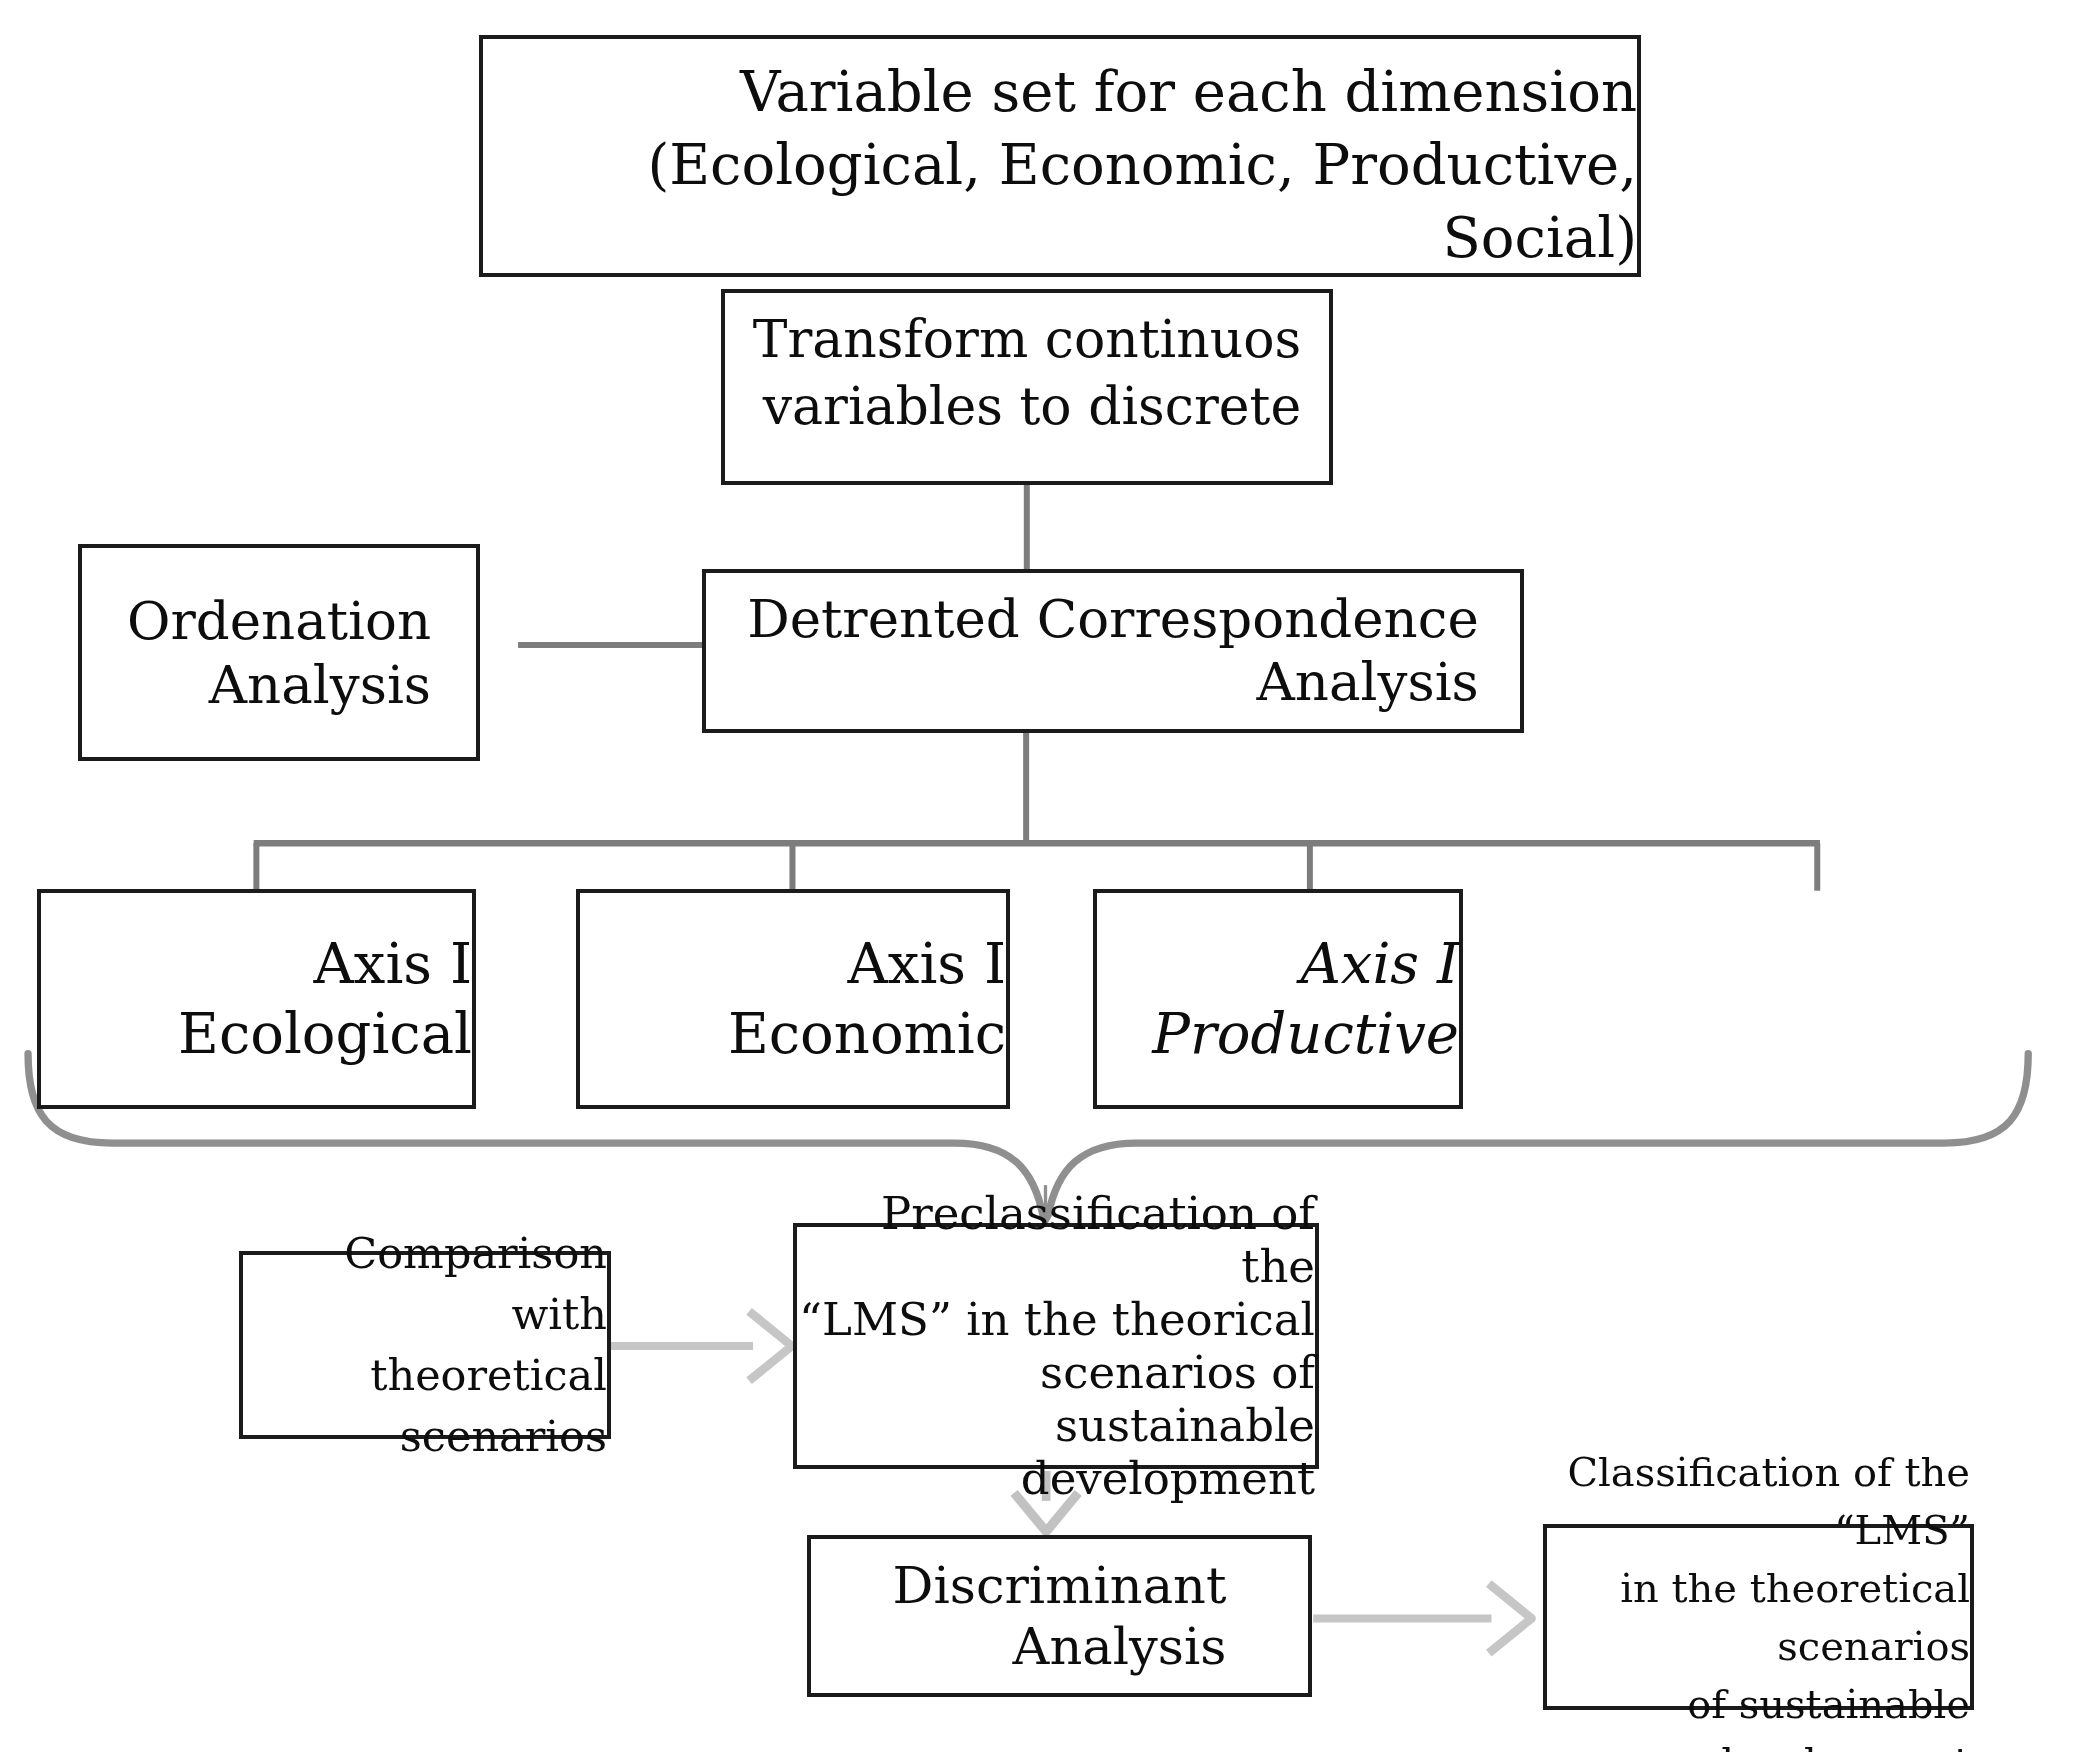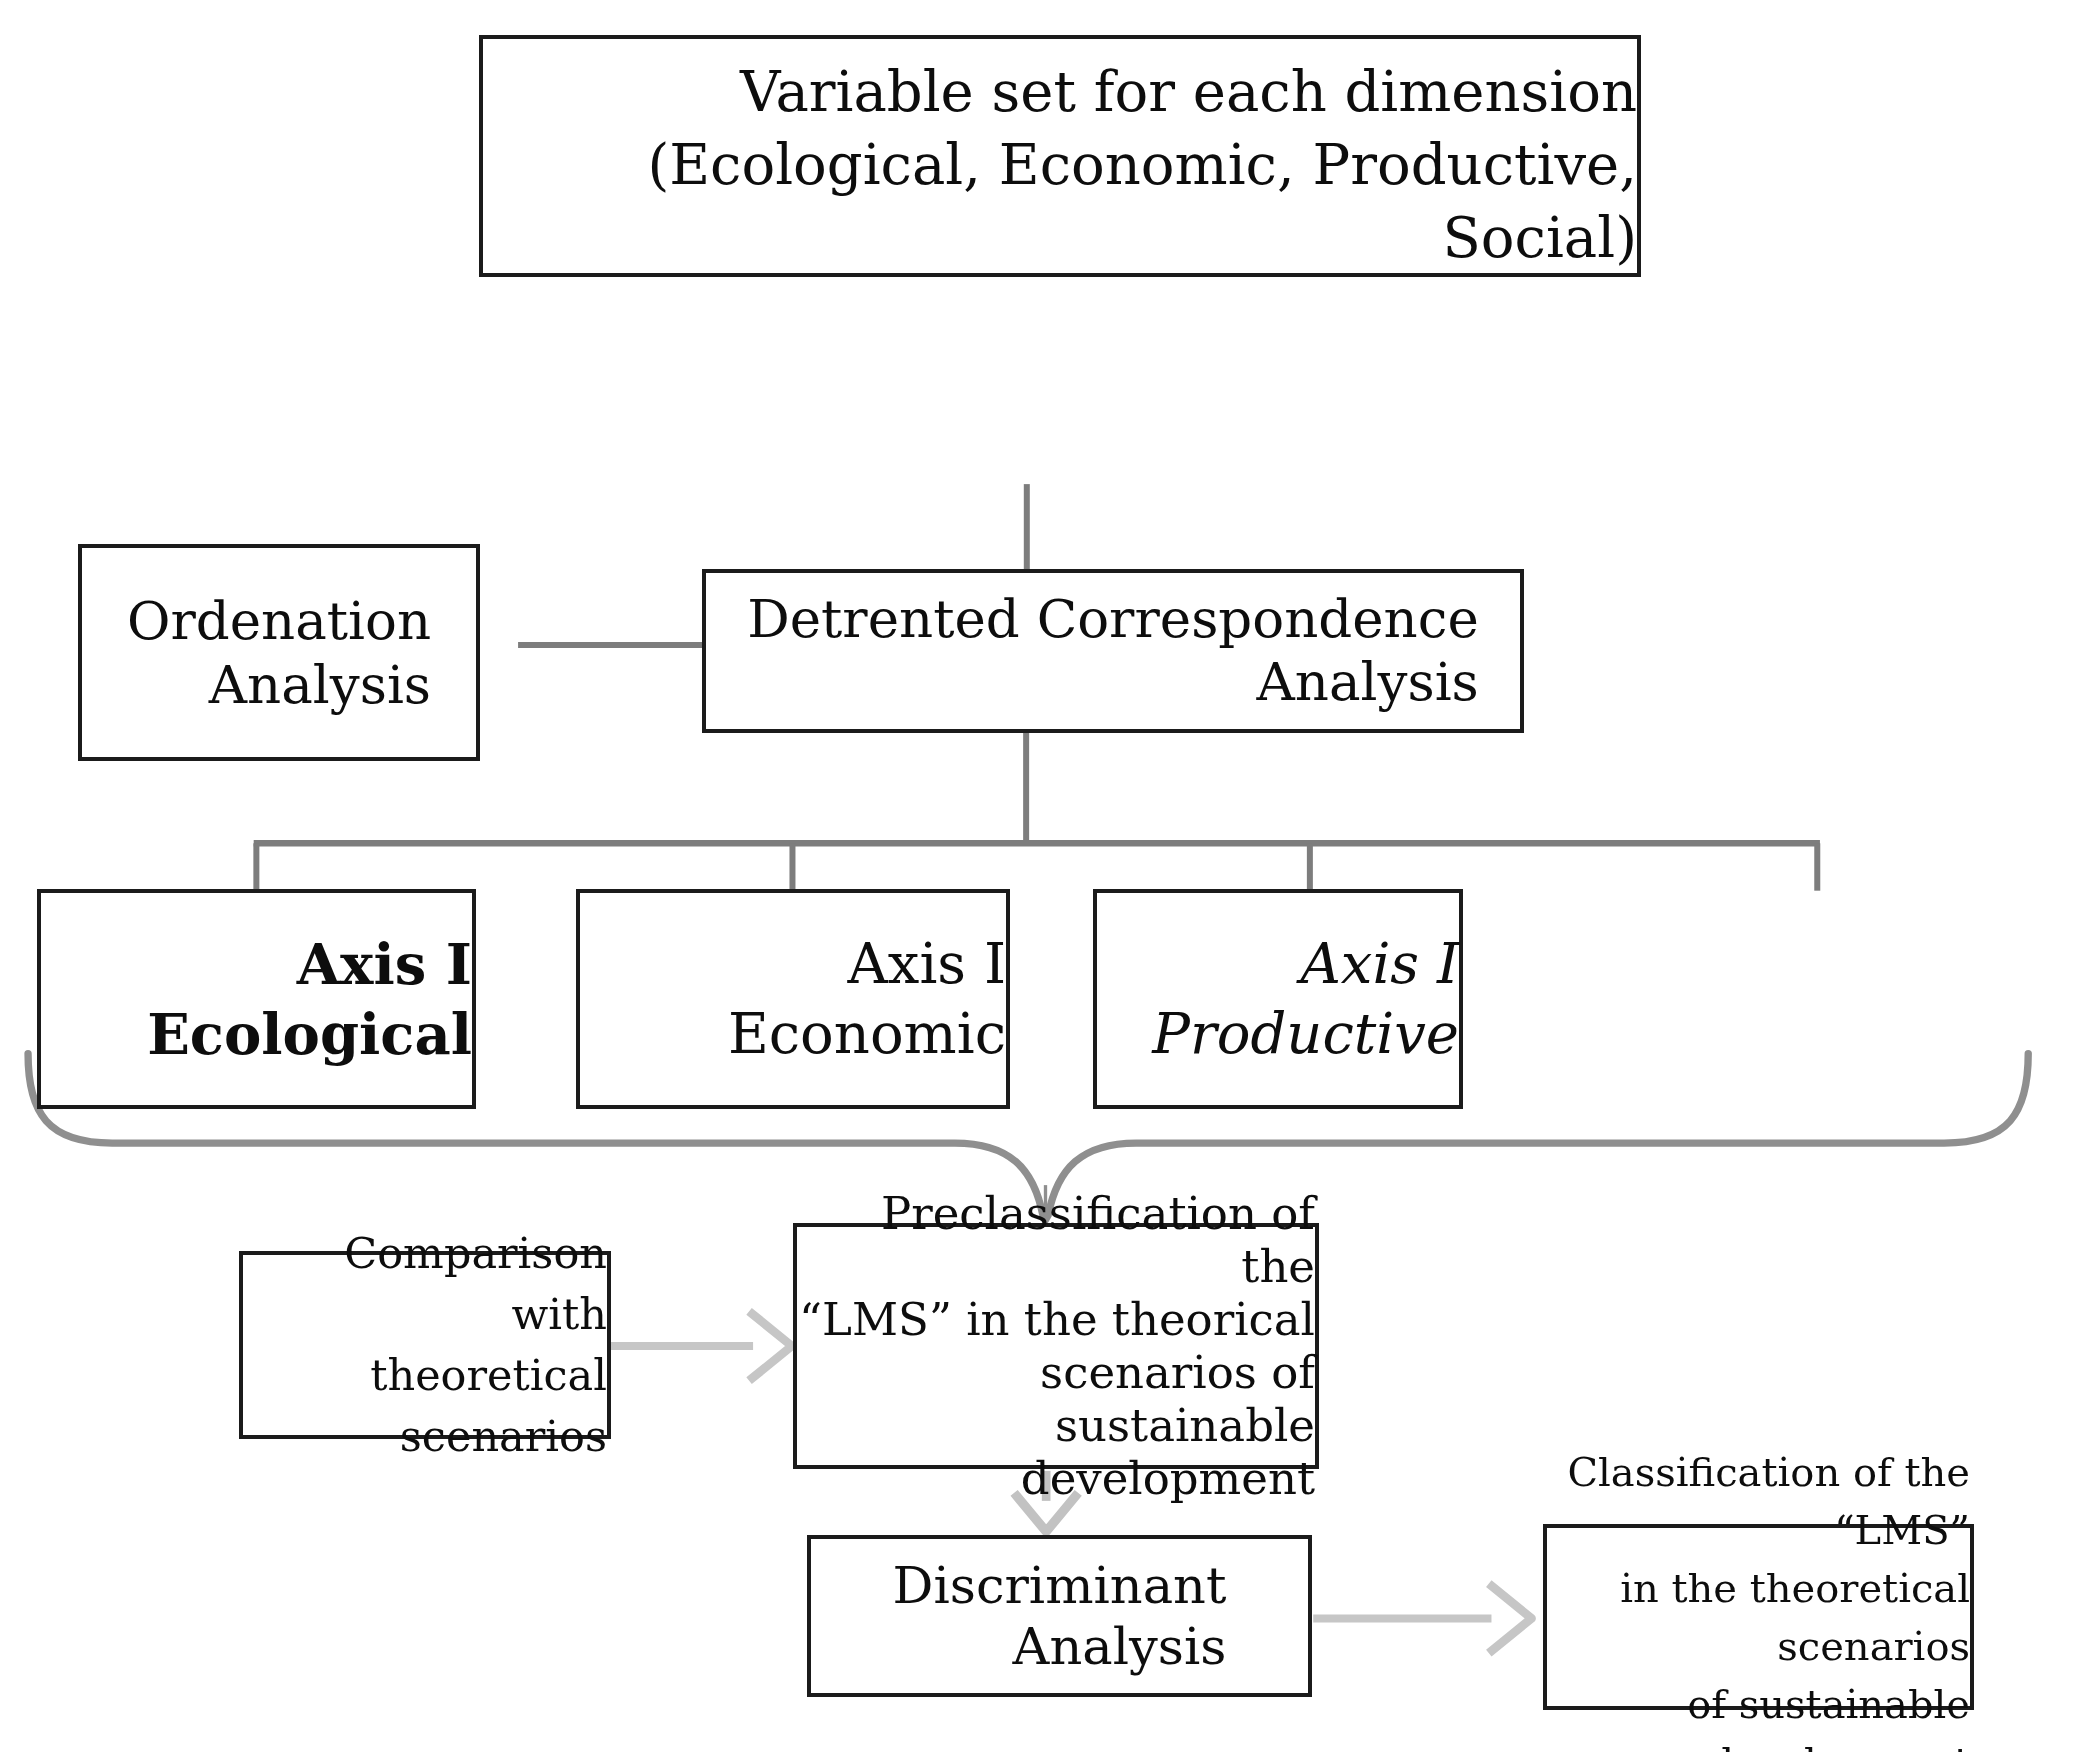--- a/index.html
+++ b/index.html
@@ -24,21 +24,21 @@
     text-align:right;
     white-space:pre-line;
     line-height:1.25;
   }
   .align-top{align-items:flex-start;}
   .node-a{left:479px;  top:35px;   width:1162px; height:242px; font-size:56px; padding-top:17.4px; line-height:1.3;}
   .node-b{left:721px; top:289px;  width:612px;  height:196px; font-size:52px; padding-top:13.4px; line-height:1.28;}
   .node-c{left:78px;  top:544px;  width:402px;  height:217px; font-size:53px; line-height:1.2;}
   .node-d{left:702px; top:569px;  width:822px; height:164px; font-size:53px; line-height:1.18;}
   .node-axis{top:889px; height:220px; font-size:56px;}
-  .node-ax1{left:37px;   width:439px;font-weight:bold;}
+  .node-ax1{left:37px;   width:439px;}
   .node-ax2{left:576px;  width:434px;}
   .node-ax3{left:1093px; width:370px;font-style:italic;}
   .node-ax4{left:1625px; width:387px;}
   .node-e{left:239px;  top:1251px; width:372px;  height:188px; font-size:43px; line-height:1.42;}
   .node-f{left:793px; top:1223px; width:526px;  height:246px; font-size:45px; line-height:1.18;}
   .node-g{left:807px; top:1535px; width:505px;  height:162px; font-size:51px; line-height:1.2;}
   .node-h{left:1543px; top:1524px; width:431px;  height:186px; font-size:40px; line-height:1.45;}
 </style>
 </head>
 <body>
@@ -82,20 +82,22 @@
 
     <g stroke="#c6c6c6" fill="none" stroke-linejoin="round" stroke-linecap="butt">
       <line x1="1967" y1="2424" x2="2234" y2="2424" stroke-width="12"></line>
       <polyline points="2230,2372 2294,2424 2230,2476" stroke-width="13"></polyline>
     </g>
   </svg>
 
   <div class="node node-a align-top">Variable set for each dimension
 (Ecological, Economic, Productive, Social)</div>
 
+  <div class="node node-b align-top">Transform continuos
+variables to discrete</div>
 
   <div class="node node-c">Ordenation
 Analysis</div>
 
   <div class="node node-d">Detrented Correspondence
 Analysis</div>
 
   <div class="node node-axis node-ax1">Axis I Ecological</div>
 
   <div class="node node-axis node-ax2">Axis I Economic</div>

